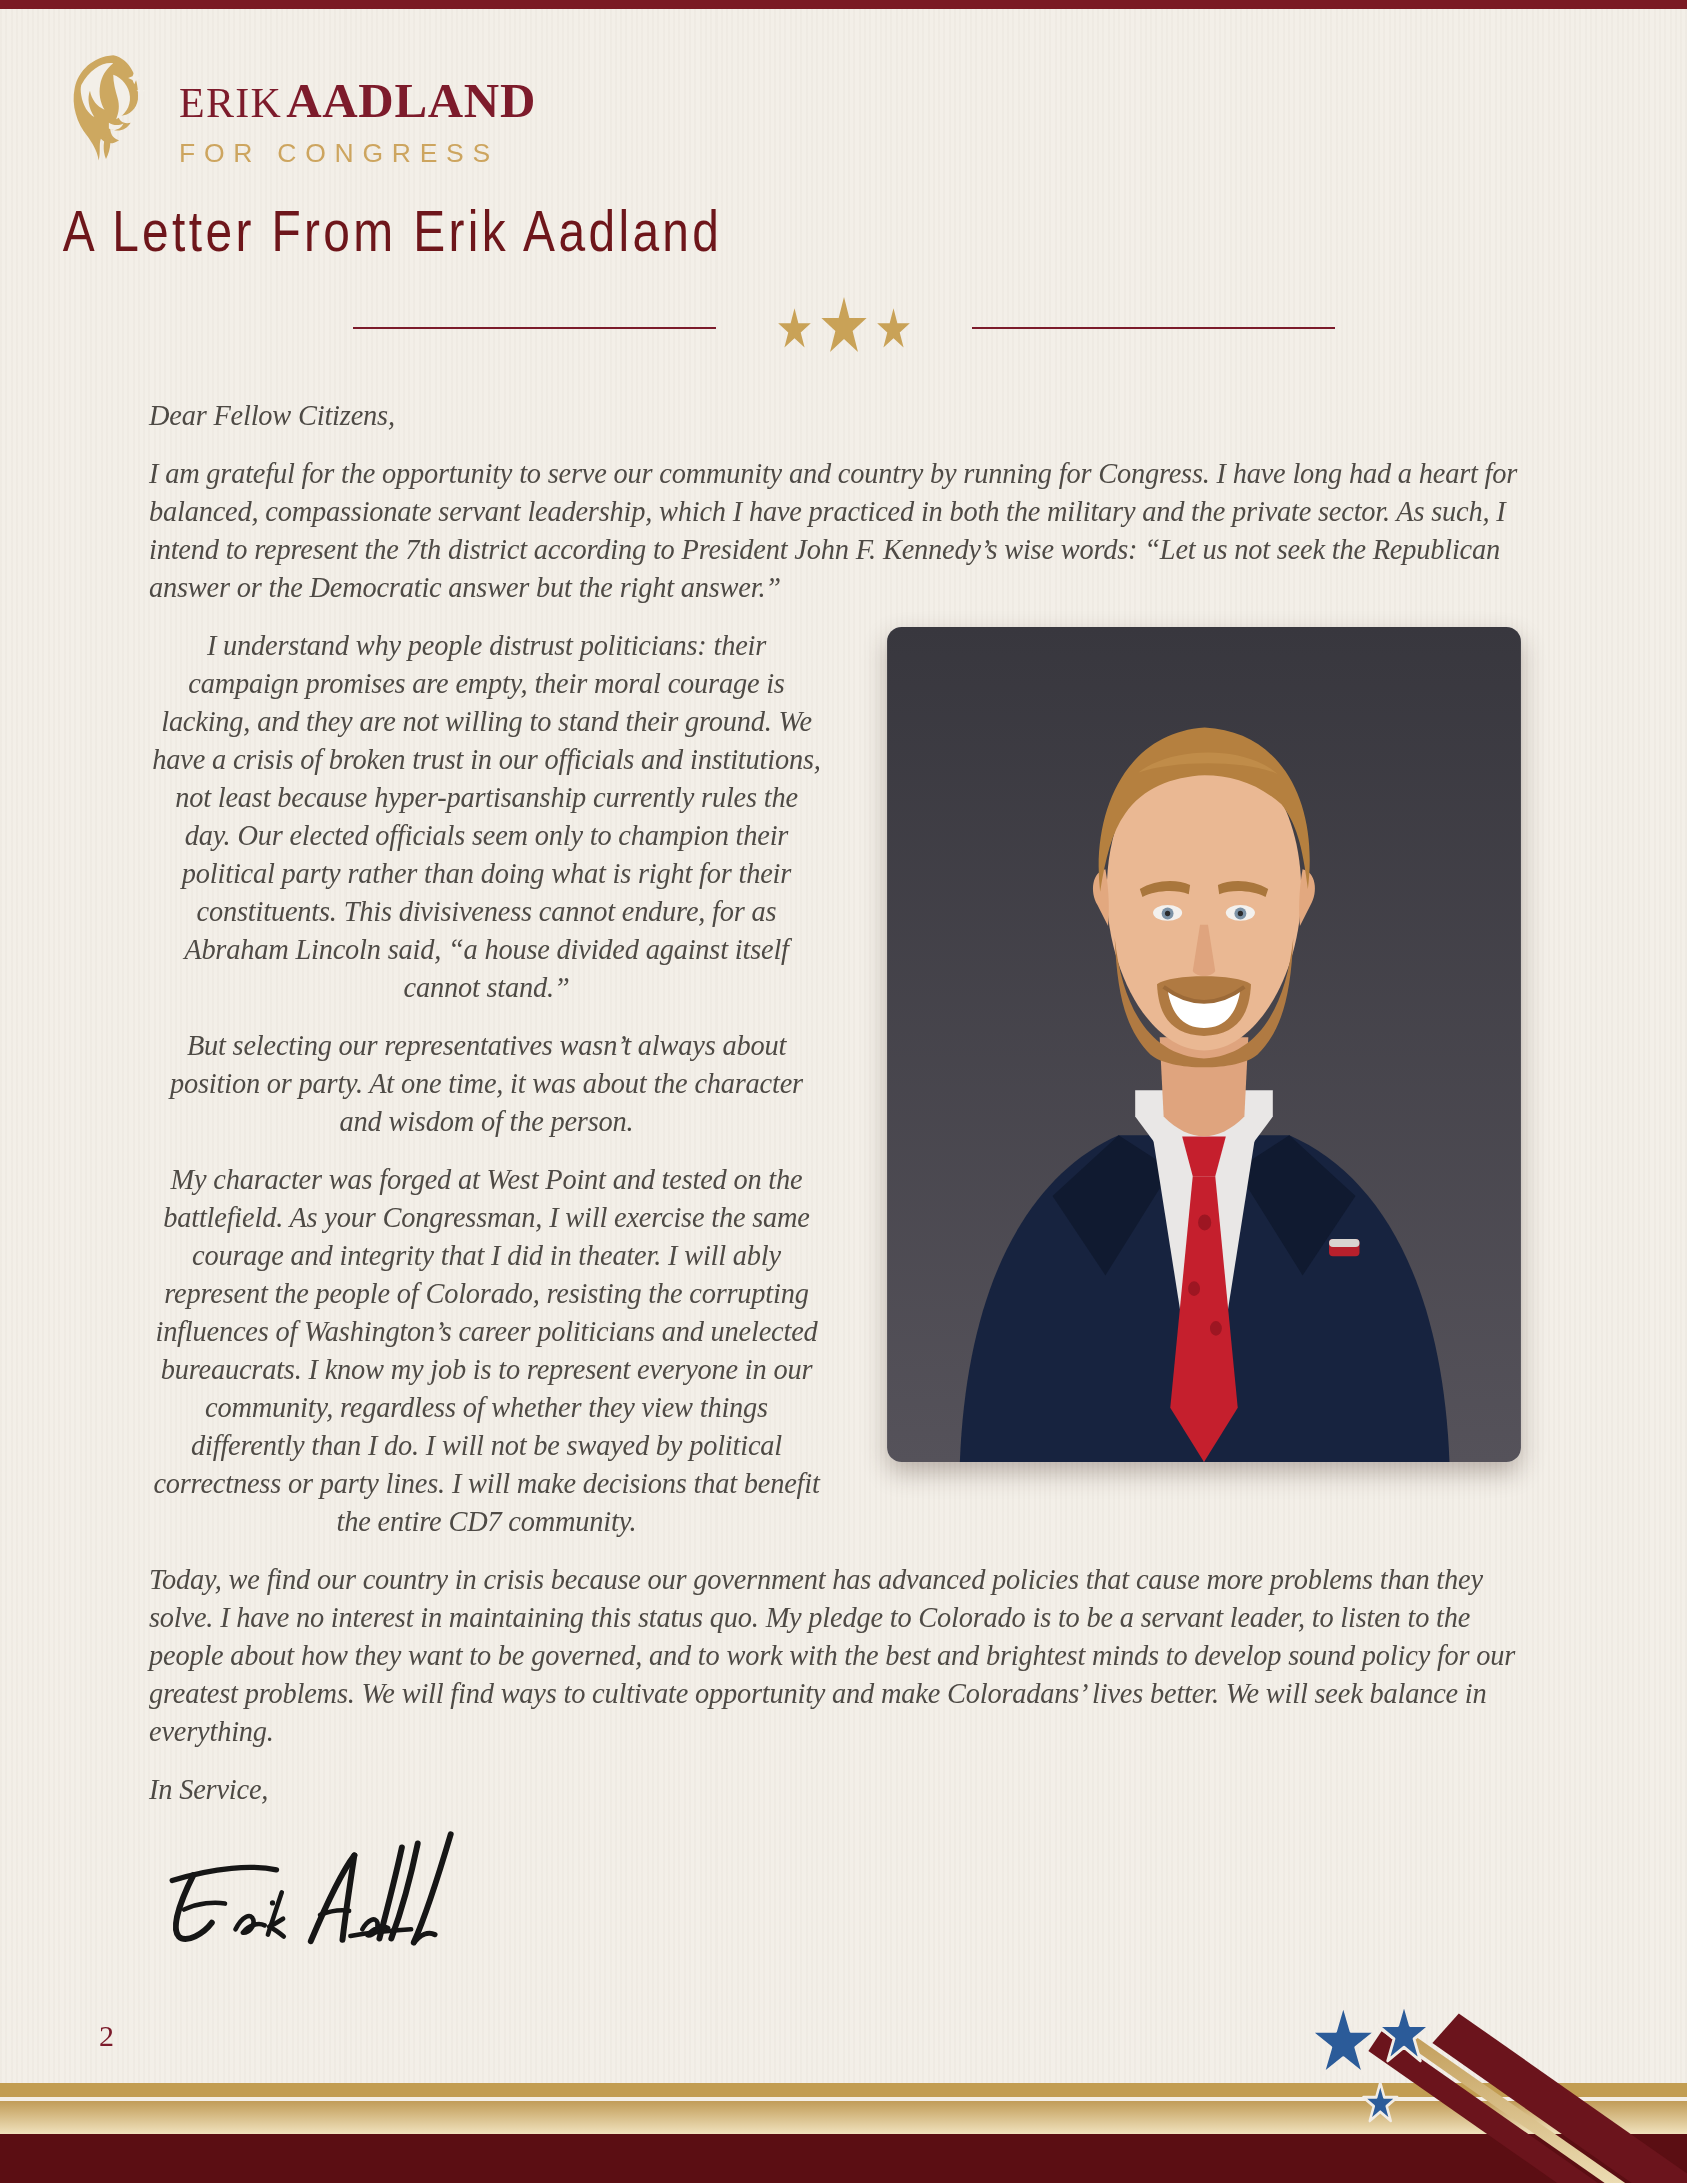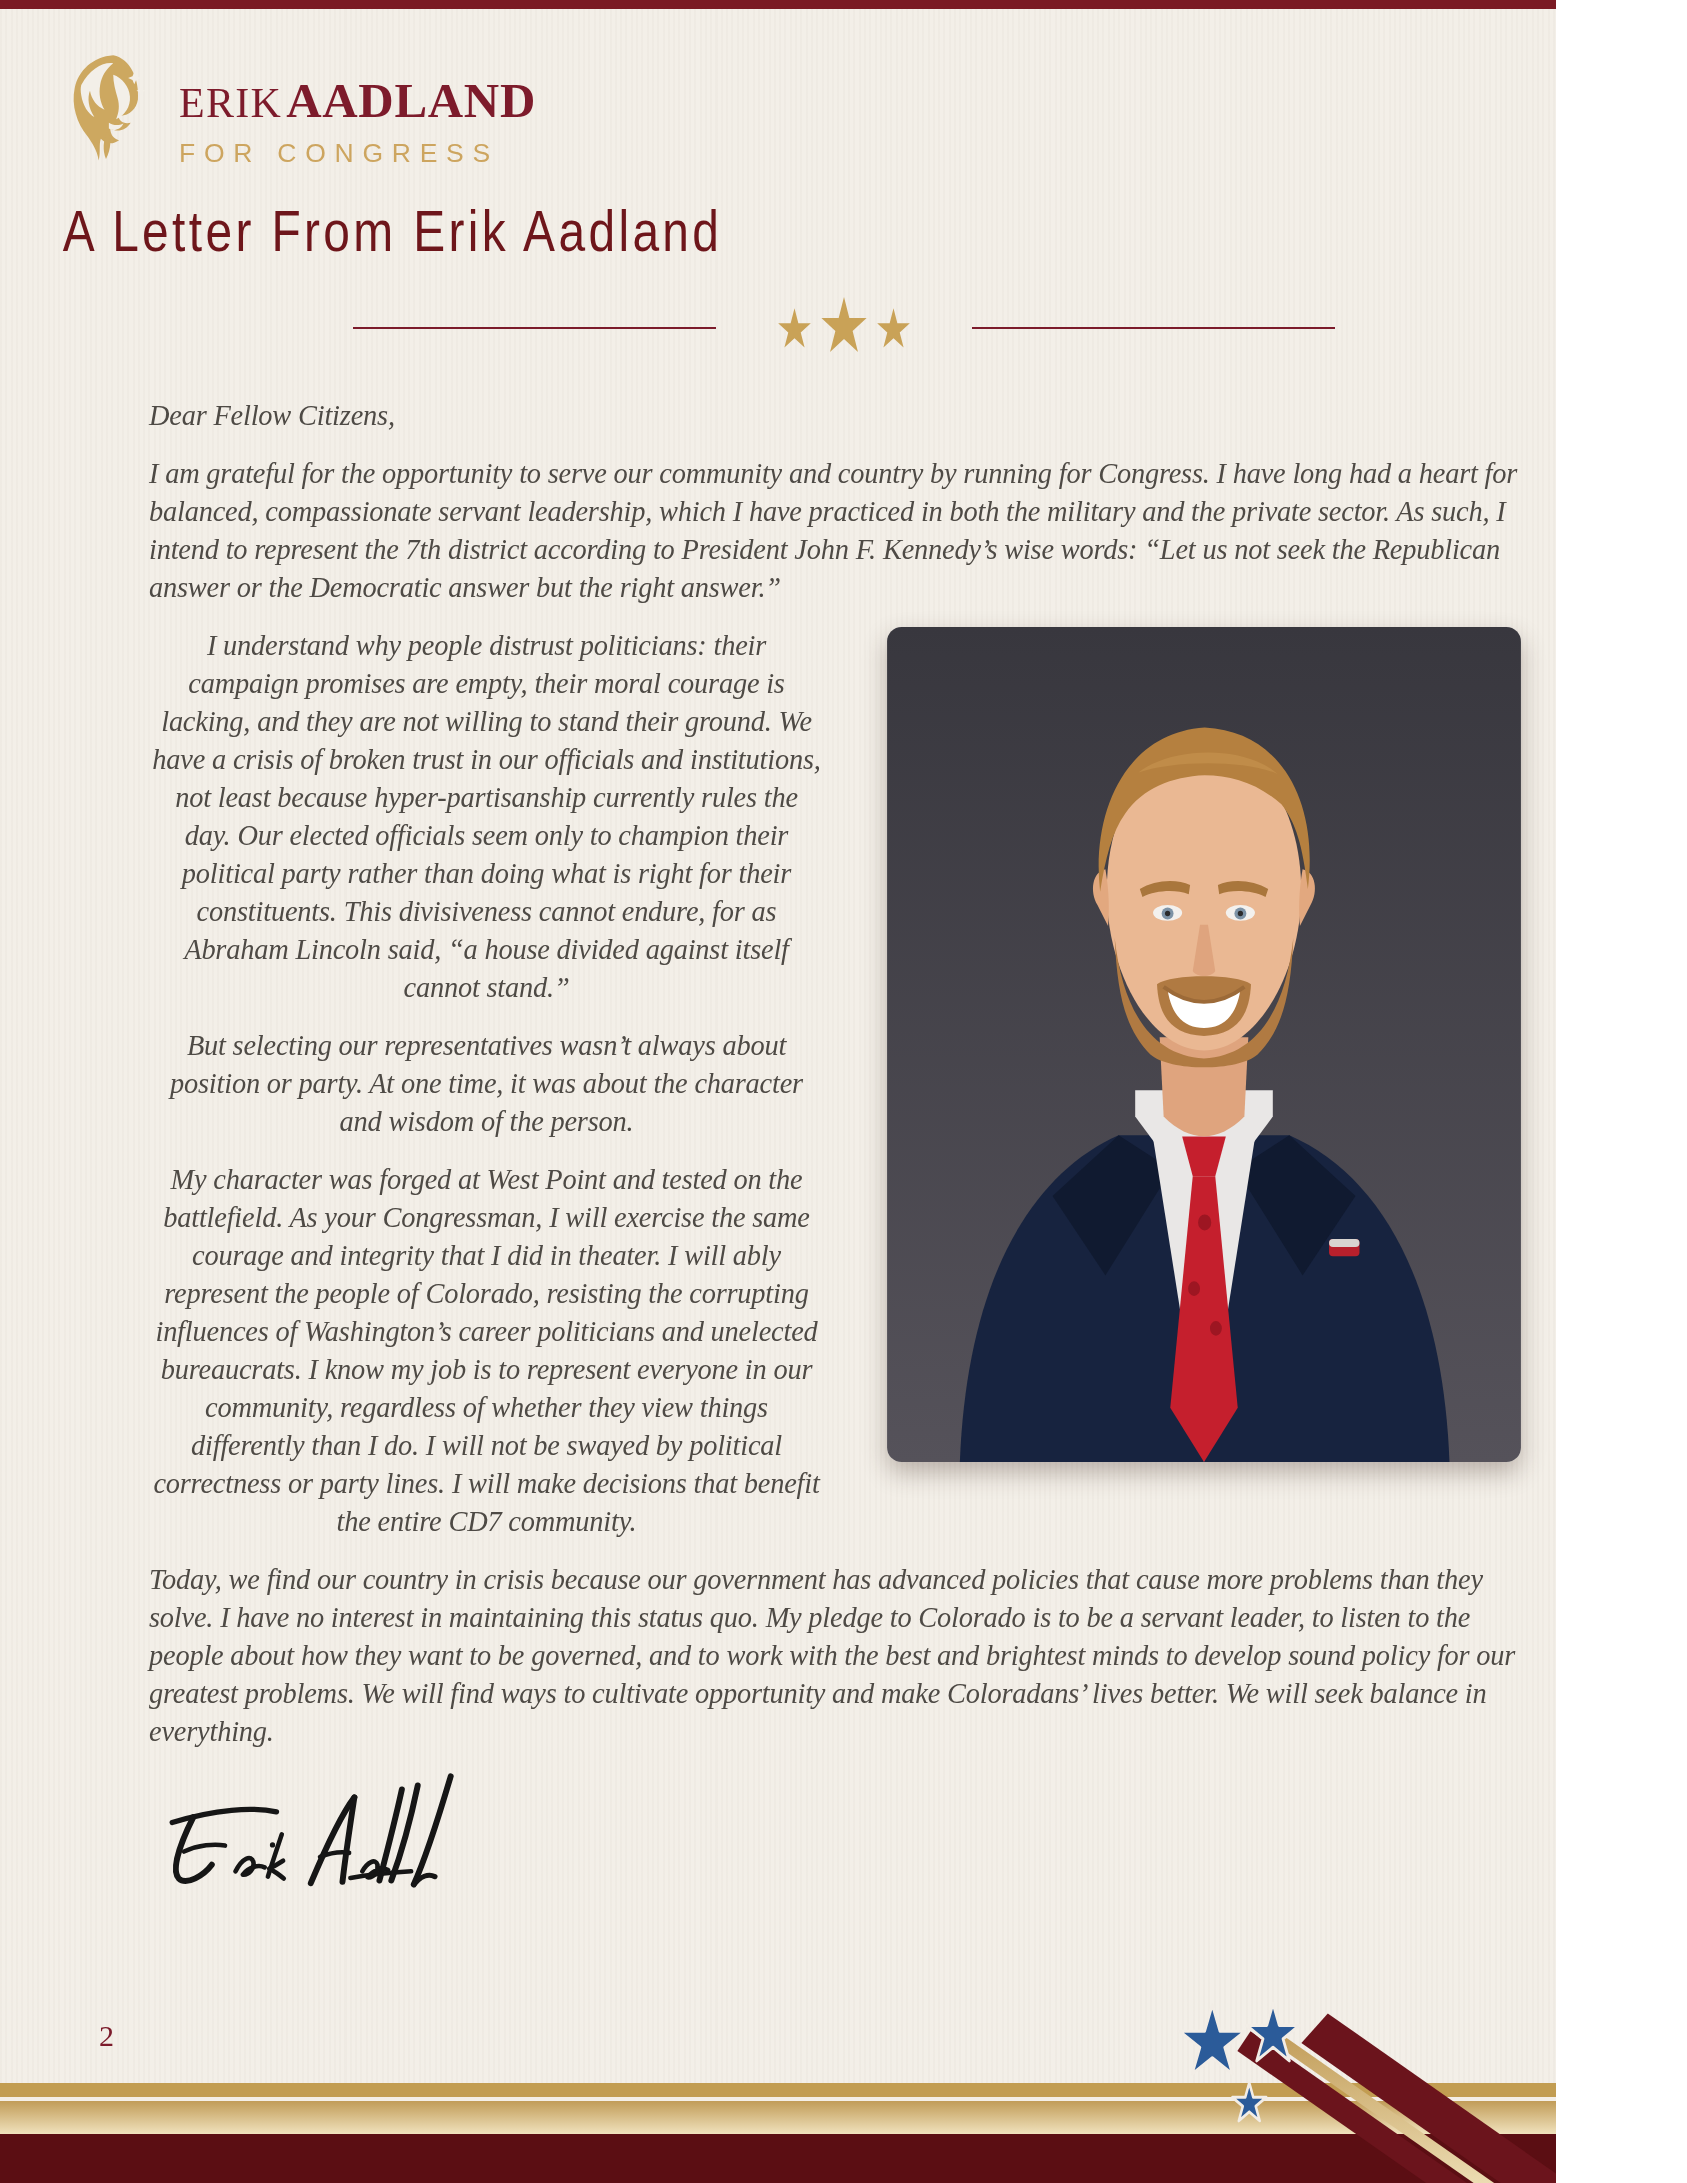--- a/index.html
+++ b/index.html
@@ -1,18 +1,18 @@
 <!DOCTYPE html>
 <html style="font-size:10.6px"><head>
 <meta charset="utf-8">
 <style>
   html,body{margin:0;padding:0;}
   body{font-family:"Liberation Serif",serif;}
   .page{
-    position:relative;width:1556px;height:2183px;overflow:hidden;
+    position:relative;width:1687px;height:2183px;overflow:hidden;
     background:
       repeating-linear-gradient(90deg, rgba(120,100,80,0.03) 0 2px, rgba(255,255,255,0.02) 2px 5.3px),
       #f3efe8;
   }
   .topbar{position:absolute;left:0;top:0;width:100%;height:9.3px;background:#7a1a23;}
   
   .logo-block{position:absolute;left:63px;top:53px;display:flex;flex-direction:row;align-items:flex-start;}
   .lion{width:99px;height:109px;flex:0 0 auto;}
   .logo-text{margin-left:17px;padding-top:18.5px;}
   .logo-name{font-family:"Liberation Serif",serif;color:#7d1b2b;letter-spacing:1.3px;white-space:nowrap;}
@@ -147,20 +147,21 @@
           <path fill="#b07a42" d="M408,540 C430,524 528,524 550,540 C548,586 530,616 479,618 C428,616 410,586 408,540 Z"></path>
 
           <path fill="#ffffff" d="M424,548 C460,572 498,572 534,548 C528,590 506,606 479,606 C452,606 430,590 424,548 Z"></path>
           <path fill="none" stroke="#9c6a38" stroke-width="6" d="M418,544 C458,574 500,574 540,544"></path>
         </svg>
       </div>
     </div>
 
     <p class="after-cols">Today, we find our country in crisis because our government has advanced policies that cause more problems than they solve. I have no interest in maintaining this status quo. My pledge to Colorado is to be a servant leader, to listen to the people about how they want to be governed, and to work with the best and brightest minds to develop sound policy for our greatest problems. We will find ways to cultivate opportunity and make Coloradans’ lives better. We will seek balance in everything.</p>
 
+    <p class="closing">In Service,</p>
 
     <svg class="signature" viewBox="0 0 470 200" aria-hidden="true">
       <g fill="none" stroke="#161616" stroke-linecap="round" stroke-linejoin="round">
         <path stroke-width="8" d="M30,78 C95,58 152,54 188,62"></path>
         <path stroke-width="9" d="M62,70 C42,110 28,150 40,163 C52,174 78,158 90,142"></path>
         <path stroke-width="7" d="M48,122 C70,112 94,110 110,113"></path>
         <path stroke-width="7" d="M126,152 C136,132 150,126 153,138 C155,148 146,158 137,157 C146,146 160,141 170,146"></path>
         <circle cx="182" cy="112" r="4" fill="#161616" stroke="none"></circle>
         <path stroke-width="7" d="M196,96 C188,120 180,144 175,160"></path>
         <path stroke-width="7" d="M198,136 C190,141 182,146 177,148 C185,152 193,158 199,163"></path>

